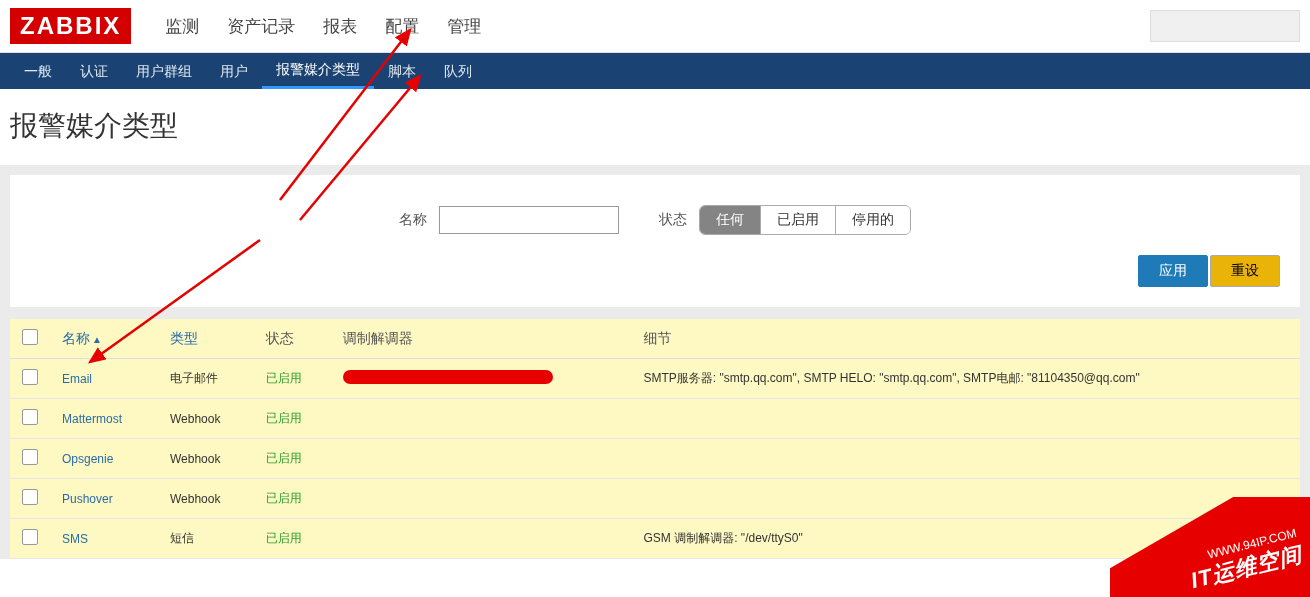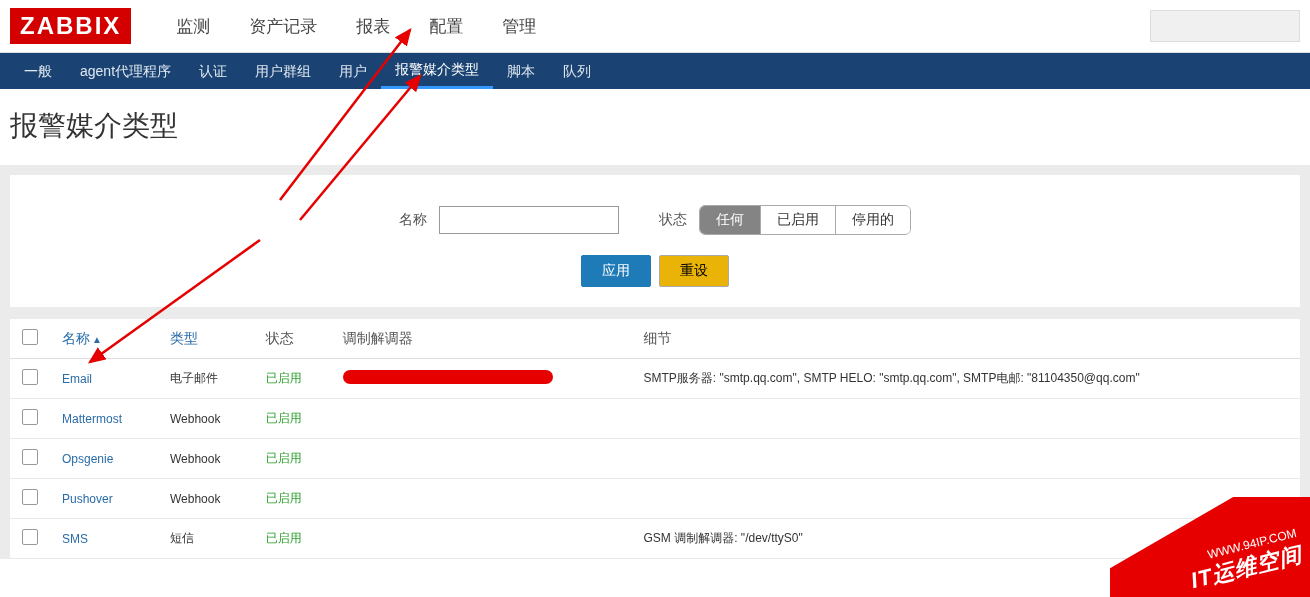--- a/index.html
+++ b/index.html
@@ -1,19 +1,19 @@
 <!DOCTYPE html>
 <html><head>
 <meta charset="utf-8">
 <style>
   * { box-sizing: border-box; margin: 0; padding: 0; }
   body { font-family: Arial, "Microsoft YaHei", sans-serif; font-size: 14px; color: #333; background: #fff; width: 1310px; }
   
   
-  .top-nav { background: #fff; height: 53px; display: flex; align-items: center; padding: 0 10px; border-bottom: 1px solid #e0e0e0; gap: 11px; }
+  .top-nav { background: #fff; height: 53px; display: flex; align-items: center; padding: 0 10px; border-bottom: 1px solid #e0e0e0; }
   .logo { background: #d40000; color: #fff; font-size: 24px; font-weight: bold; letter-spacing: 2px; padding: 4px 10px; margin-right: 20px; font-family: Arial, sans-serif; }
   .top-nav-item { color: #444; padding: 0 14px; cursor: pointer; font-size: 17px; }
   .search-box { margin-left: auto; width: 150px; height: 32px; background: #f0f0f0; border: 1px solid #ddd; }
   
   
   .sub-nav { background: #1a4373; height: 36px; display: flex; padding: 0 10px; }
   .sub-nav-item { color: #e0e8f0; padding: 0 14px; cursor: pointer; font-size: 14px; height: 36px; line-height: 36px; }
   .sub-nav-item.active { border-bottom: 3px solid #3399ff; line-height: 33px; color: #fff; }
   
   
@@ -25,26 +25,26 @@
   
   .filter-box { background: #fff; padding: 30px 20px 20px 20px; margin-bottom: 12px; }
   .filter-row { display: flex; justify-content: center; align-items: center; gap: 40px; margin-bottom: 20px; }
   .filter-group { display: flex; align-items: center; gap: 12px; }
   .filter-label { color: #555; font-size: 14px; }
   .filter-input { width: 180px; height: 28px; border: 1px solid #999; padding: 0 6px; }
   .toggle-group { display: flex; border: 1px solid #aaa; border-radius: 6px; overflow: hidden; }
   .toggle-btn { padding: 5px 16px; background: #fff; cursor: pointer; border-right: 1px solid #aaa; font-size: 14px; }
   .toggle-btn:last-child { border-right: none; }
   .toggle-btn.active { background: #848484; color: #fff; }
-  .button-row { display: flex; justify-content: center; gap: 8px; }
+  .button-row { display: flex; justify-content: flex-end; gap: 2px; }
   .btn { padding: 6px 20px; border: 1px solid #aaa; background: #eab308; cursor: pointer; font-size: 14px; border-radius: 2px; }
   .btn-primary { background: #1f7ab8; color: #fff; border-color: #1f7ab8; }
   
   
-  .table { width: 100%; background: #ffffff; border-collapse: collapse; }
+  .table { width: 100%; background: #fef9c3; border-collapse: collapse; }
   .table th { text-align: left; padding: 10px 12px; color: #555; font-weight: normal; border-bottom: 1px solid #ddd; font-size: 14px; }
   .table th.sortable { color: #2a6ca8; cursor: pointer; }
   .table td { padding: 10px 12px; border-bottom: 1px solid #e8e8e8; font-size: 12px; }
   .table .checkbox-cell { width: 36px; text-align: center; }
   .link { color: #2a6ca8; cursor: pointer; }
   .status-enabled { color: #2a9d2a; cursor: pointer; }
   .checkbox { width: 16px; height: 16px; border: 1px solid #999; display: inline-block; border-radius: 2px; cursor: pointer; background: #fff; }
   .sort-arrow { font-size: 10px; margin-left: 2px; }
   .redacted { display: inline-block; width: 210px; height: 14px; background: #e60000; border-radius: 7px; }
   
@@ -65,21 +65,20 @@
   <div class="top-nav-item">监测</div>
   <div class="top-nav-item">资产记录</div>
   <div class="top-nav-item">报表</div>
   <div class="top-nav-item">配置</div>
   <div class="top-nav-item">管理</div>
   <input class="search-box" type="text" style="">
 </div>
 
 <div class="sub-nav">
   <div class="sub-nav-item">一般</div>
-  <div class="sub-nav-item">agent代理程序</div>
   <div class="sub-nav-item">认证</div>
   <div class="sub-nav-item">用户群组</div>
   <div class="sub-nav-item">用户</div>
   <div class="sub-nav-item active">报警媒介类型</div>
   <div class="sub-nav-item">脚本</div>
   <div class="sub-nav-item">队列</div>
 </div>
 
 <h1 class="page-title">报警媒介类型</h1>
 

